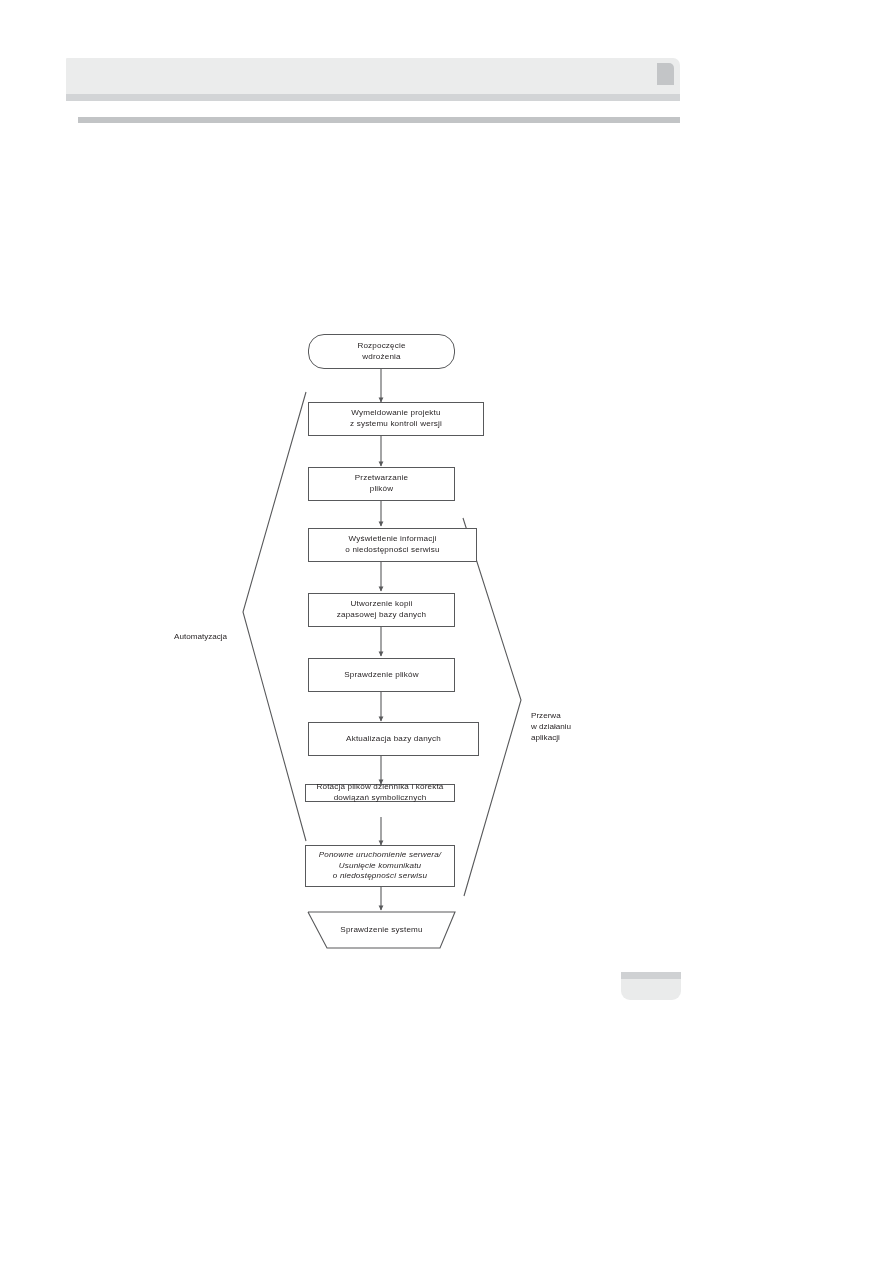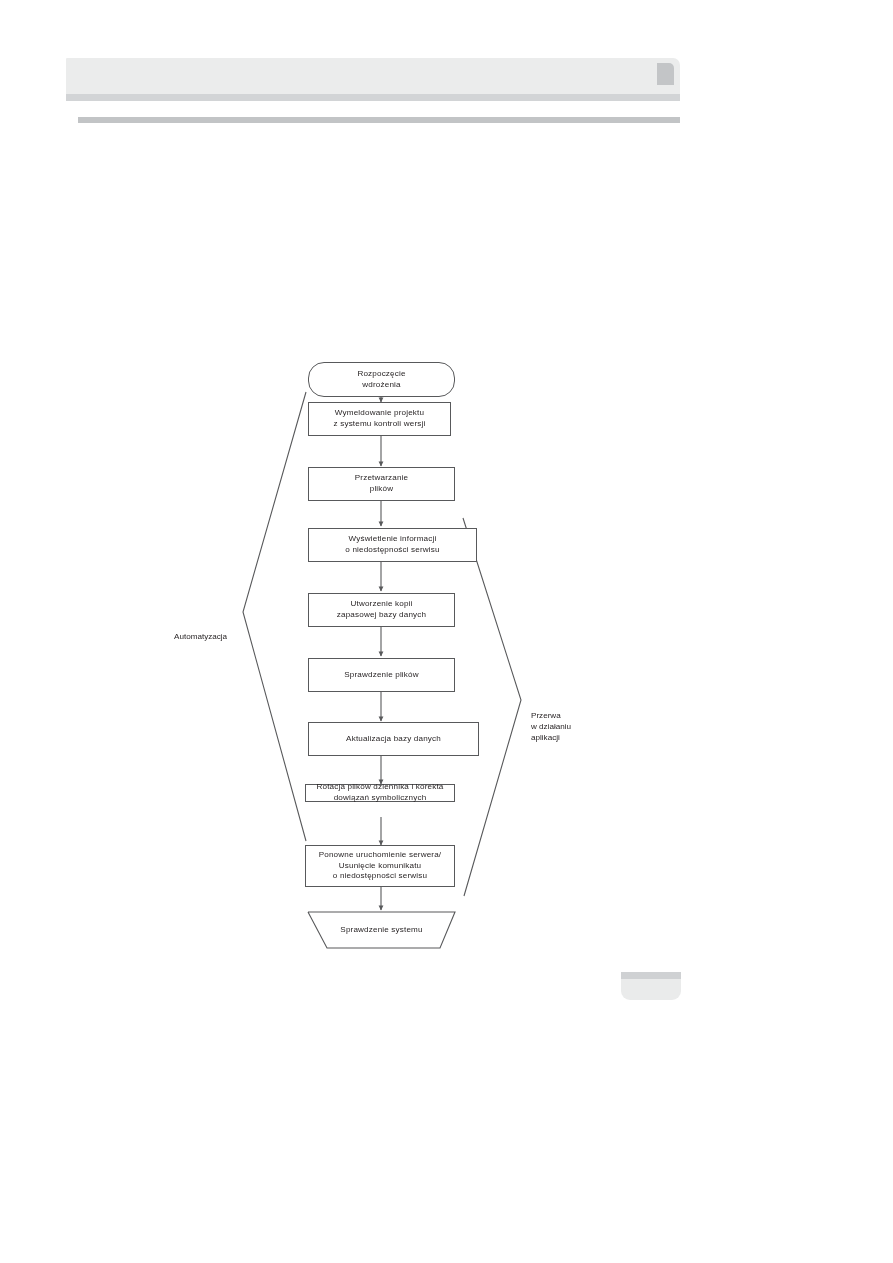--- a/index.html
+++ b/index.html
@@ -161,26 +161,26 @@
     <g stroke="#58595b" stroke-width="1.1" fill="none" stroke-linejoin="miter">
       <polyline points="306,392 243,612 306,841"></polyline>
       <polyline points="463,518 521,700 464,896"></polyline>
     </g>
 
     <g stroke="#58595b" stroke-width="1.1" fill="none">
       <polyline points="308,912 455,912 440,948 327,948 308,912"></polyline>
     </g>
   </svg>
 
-  <div class="fc-node terminator" style="left:308px; top:334px; width:147px; height:35px;margin-top:28px;">
+  <div class="fc-node terminator" style="left:308px; top:334px; width:147px; height:35px;">
     <span class="label">Rozpoczęcie
 wdrożenia</span>
   </div>
 
-  <div class="fc-node" style="left:308px; top:402px; width:143px; height:34px;">
+  <div class="fc-node" style="left:308px; top:402px; width:176px; height:34px;">
     <span class="label">Wymeldowanie projektu
 z systemu kontroli wersji</span>
   </div>
 
   <div class="fc-node" style="left:308px; top:467px; width:147px; height:34px;">
     <span class="label">Przetwarzanie
 plików</span>
   </div>
 
   <div class="fc-node" style="left:308px; top:528px; width:169px; height:34px;">
@@ -199,21 +199,21 @@
 
   <div class="fc-node" style="left:308px; top:722px; width:171px; height:34px;">
     <span class="label">Aktualizacja bazy danych</span>
   </div>
 
   <div class="fc-node" style="left:305px; top:784px; width:150px; height:18px;">
     <span class="label">Rotacja plików dziennika i korekta
 dowiązań symbolicznych</span>
   </div>
 
-  <div class="fc-node" style="left:305px; top:845px; width:150px; height:42px;">
+  <div class="fc-node" style="left:305px; top:845px; width:150px; height:42px;font-style:italic;">
     <span class="label">Ponowne uruchomienie serwera/
 Usunięcie komunikatu
 o niedostępności serwisu</span>
   </div>
 
   <div class="fc-node trapezoid" style="left:308px; top:912px; width:147px; height:36px;">
     <span class="label">Sprawdzenie systemu</span>
   </div>
 
   <div class="fc-side-label" style="left:174px; top:607px; text-align:right;">Automatyzacja</div>

